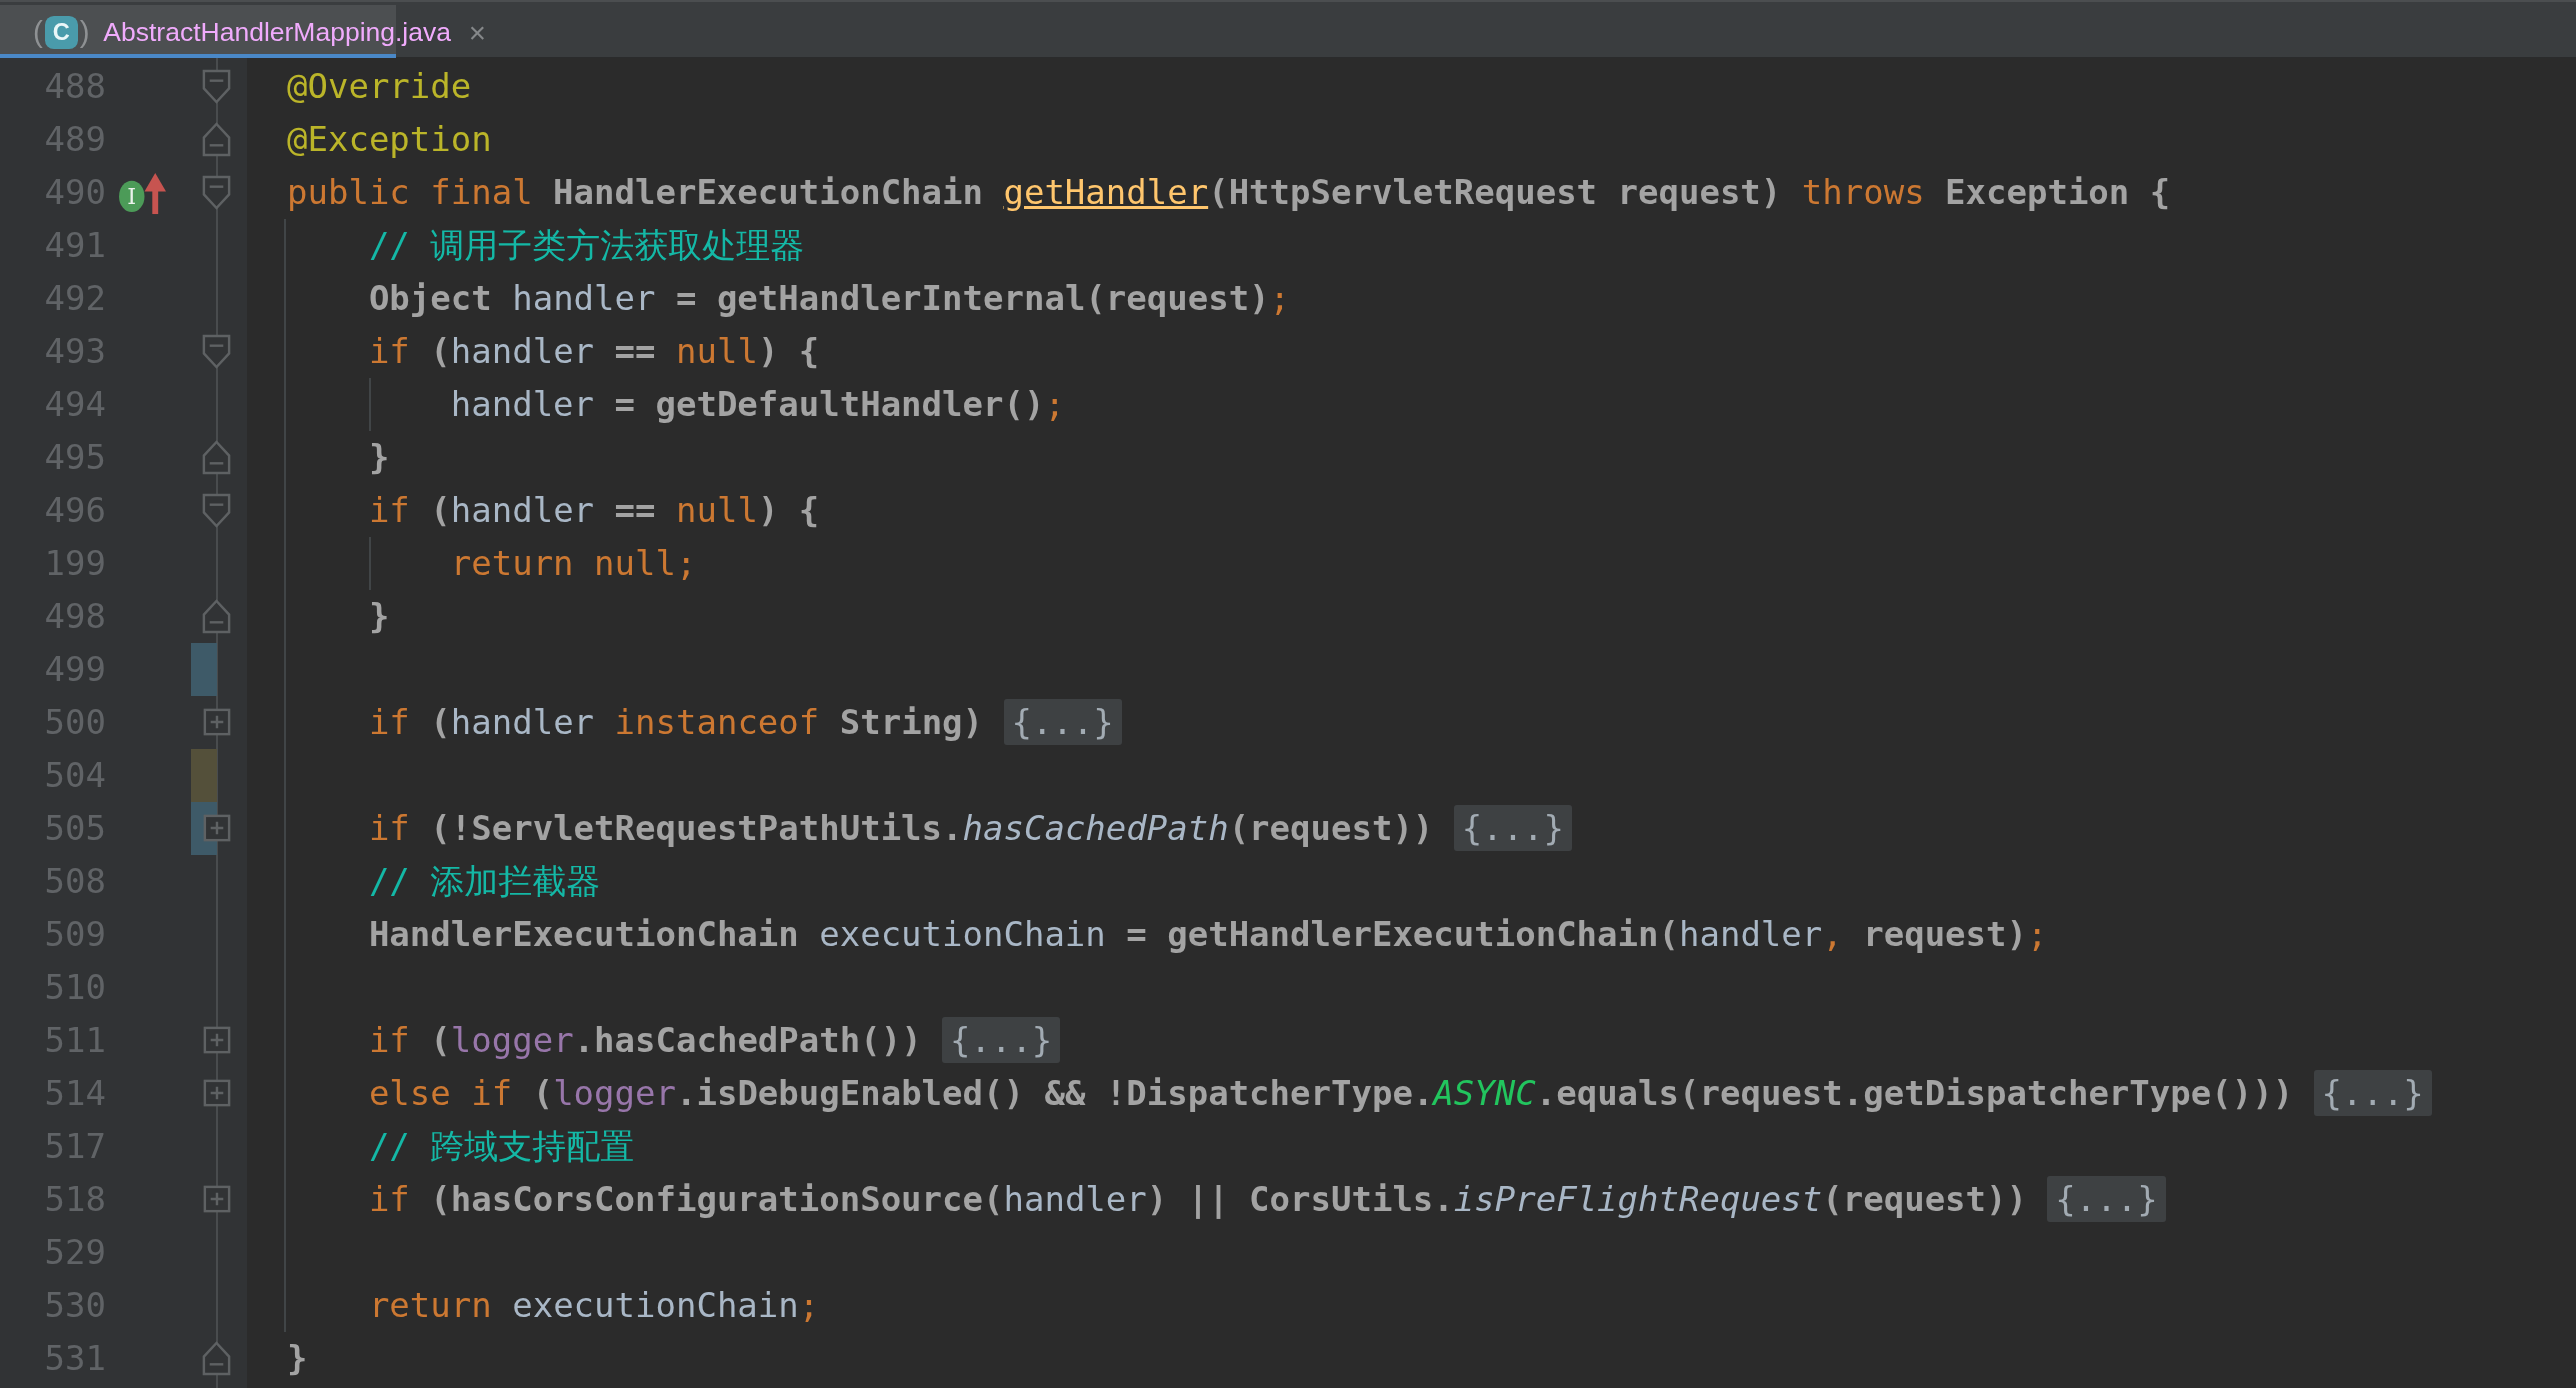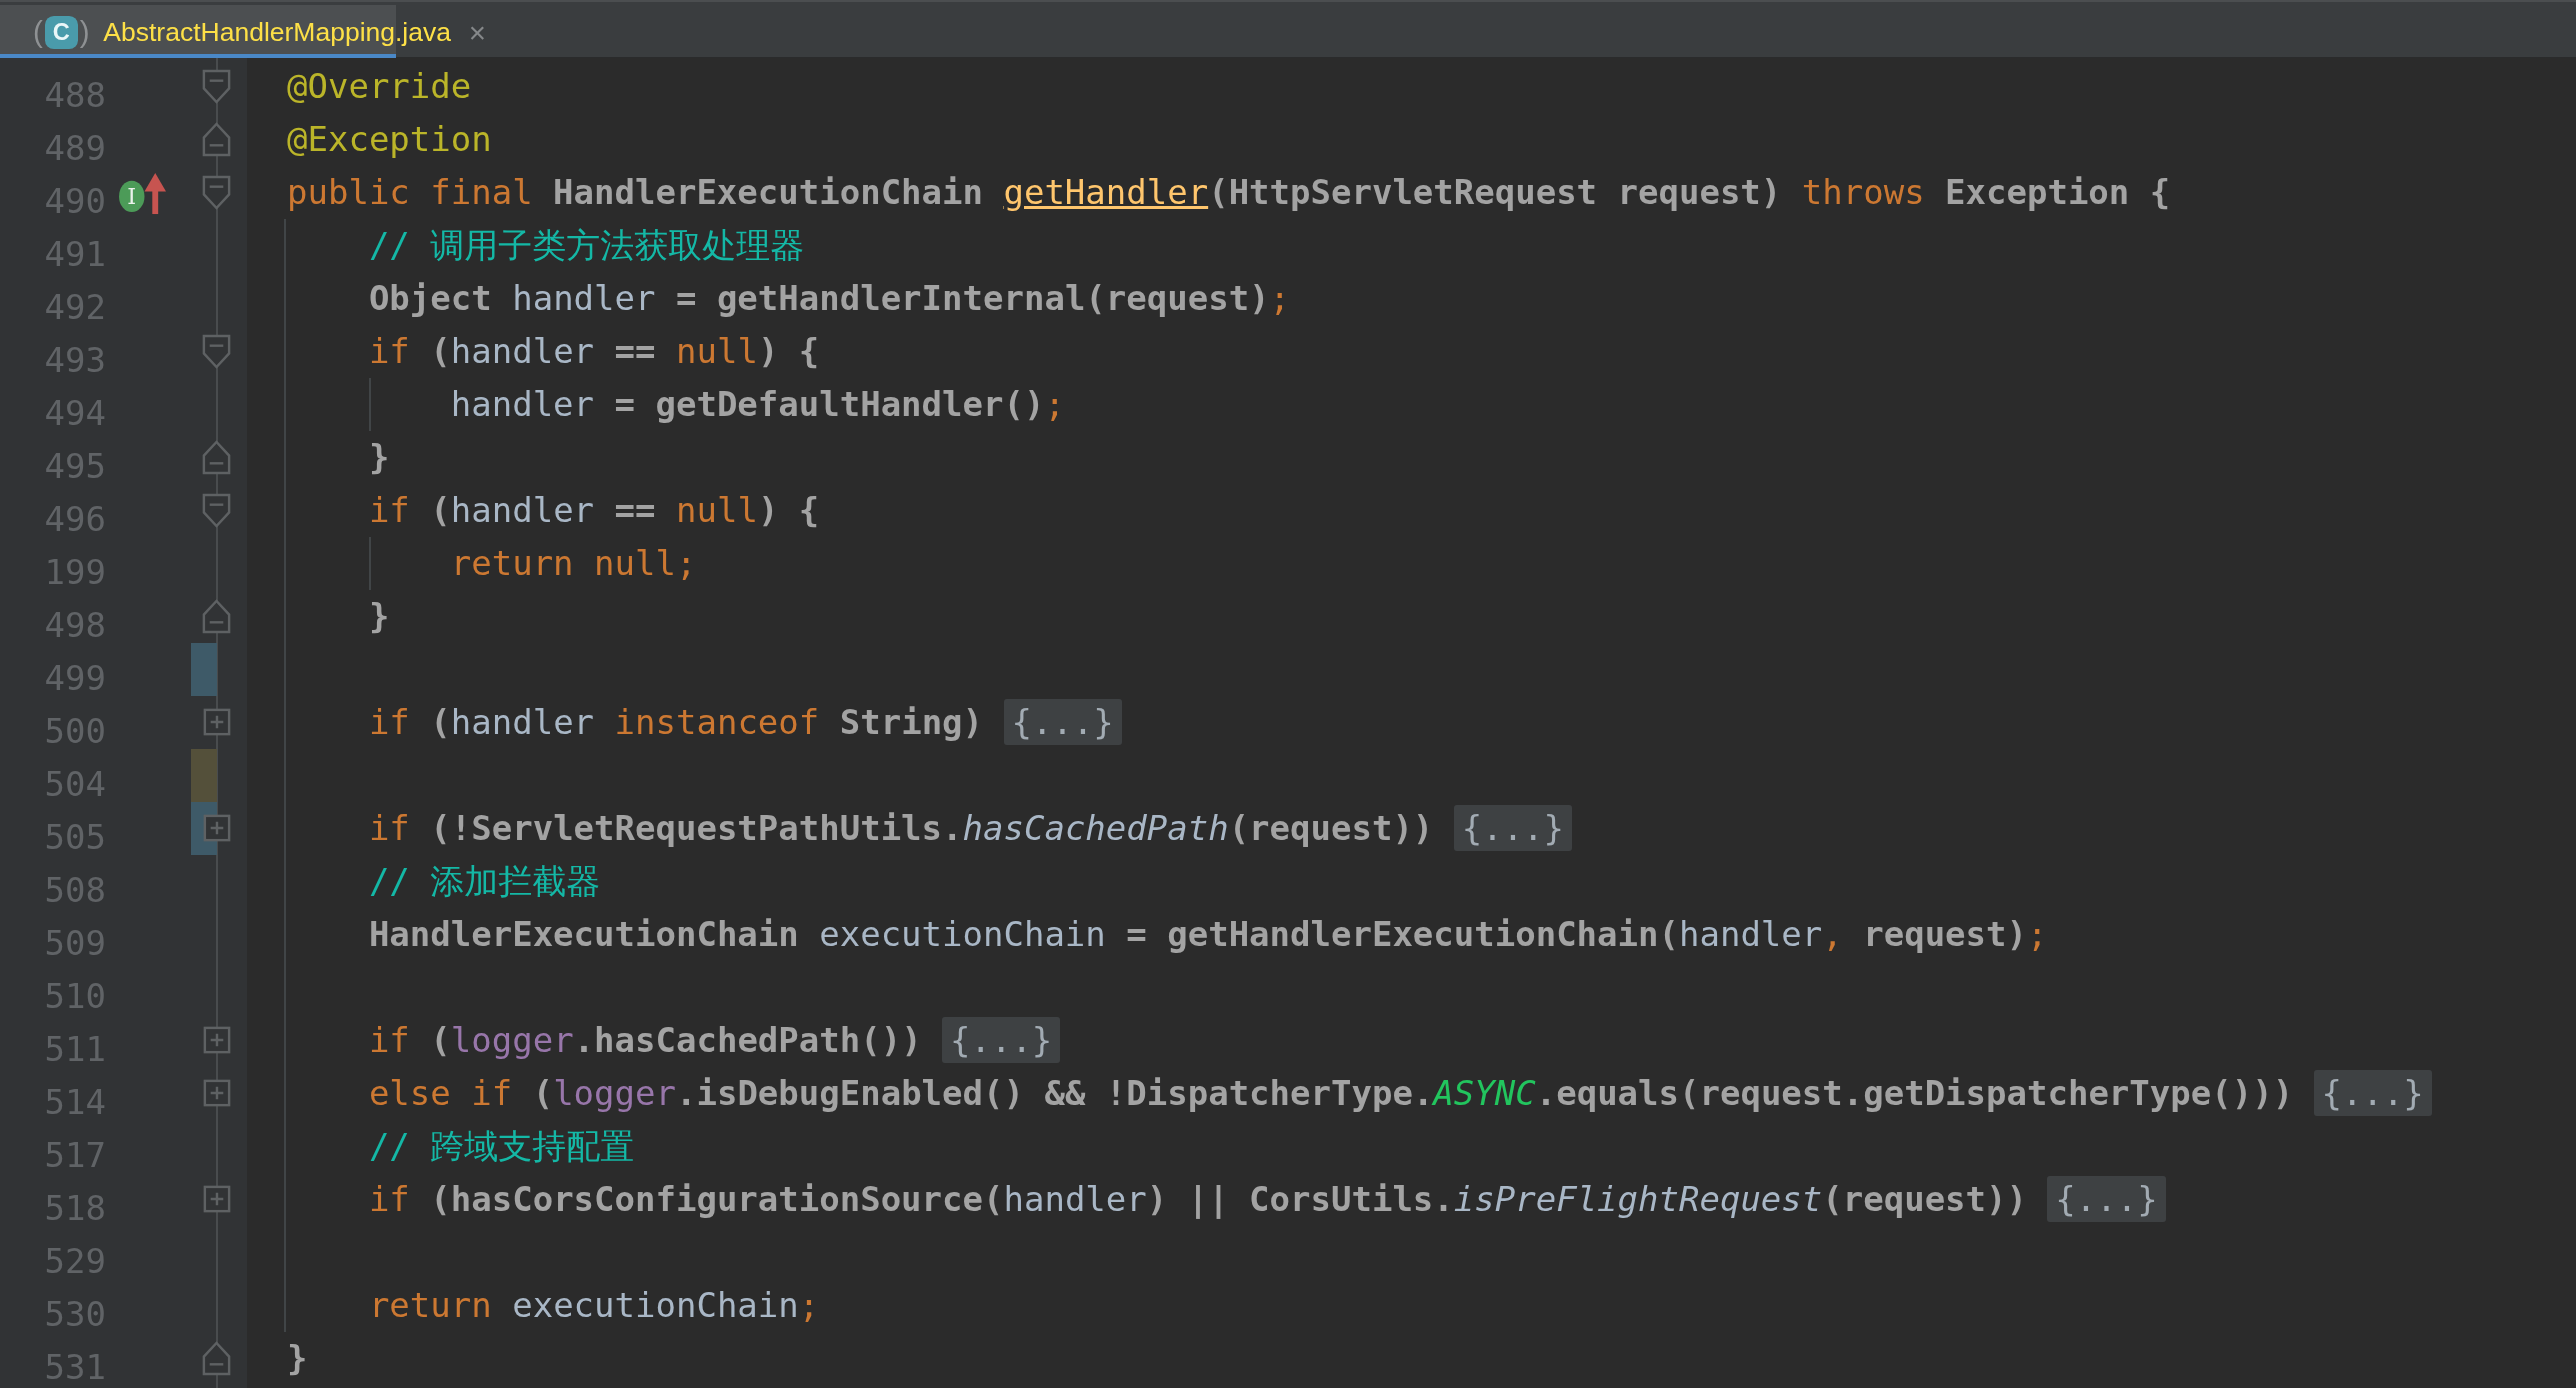--- a/index.html
+++ b/index.html
@@ -9,31 +9,31 @@
   .tabbar{position:absolute;left:0;top:0;width:2576px;height:58px;background:#3A3D3F;
           border-top:2.9px solid #4B4E50;border-bottom:1px solid #2A2B2C;box-sizing:border-box;}
   .tab{position:absolute;left:0;top:2.9px;width:396px;height:55px;background:#4C4F51;
        display:flex;align-items:center;cursor:default;}
   .tab-underline{position:absolute;left:0;bottom:0;width:396px;height:5.9px;background:#4A88C7;}
   .file-icon{display:flex;align-items:center;margin-left:33px;}
   .file-icon .paren{color:#8E9193;font-size:29.5px;font-family:"Liberation Sans",sans-serif;}
   .icon-ball{display:inline-block;width:33px;height:33px;border-radius:8.8px;background:#4A9BAB;
              color:#EAF6F8;font-size:23.6px;font-weight:bold;line-height:33px;text-align:center;
              font-family:"Liberation Sans",sans-serif;margin:0 2px;}
-  .tab-label{color:#fde047;font-size:26.5px;margin-left:13.7px;font-family:"Liberation Sans",sans-serif;}
+  .tab-label{color:#f0abfc;font-size:26.5px;margin-left:13.7px;font-family:"Liberation Sans",sans-serif;}
   .tab-close{color:#85888A;font-size:29.5px;margin-left:17.7px;font-family:"Liberation Sans",sans-serif;line-height:29.5px;}
   
   .editor{position:absolute;left:0;top:58px;width:2576px;height:1330px;background:#2B2B2B;}
   .gutter-bg{position:absolute;left:0;top:0;width:247px;height:100%;background:#313335;}
   .fold-line{position:absolute;left:216px;top:0;width:2px;height:100%;background:#494C4E;}
   .indent-guide{position:absolute;width:2px;background:#414547;}
   #lines{position:absolute;left:0;top:2px;width:100%;}
   .row{position:relative;height:53px;}
   .ln{position:absolute;left:0;top:0;width:106px;height:53px;line-height:53px;text-align:right;
-      color:#606366;font-size:34px;margin-top:9px;}
+      color:#606366;font-size:34px;}
   .vcs{position:absolute;left:191px;top:0;width:25.5px;height:53px;}
   .vcs-modified{background:#3E5A68;}
   .vcs-modified-folded{background:#54503A;}
   .fold{position:absolute;left:200px;top:6.9px;width:33px;height:39px;}
   .ovr{position:absolute;left:116px;top:4.9px;width:55px;height:45px;}
   .code{position:absolute;left:287px;top:0;height:53px;line-height:53px;white-space:pre;
         font-size:34px;color:#A9B7C6;}
   .tk-k{color:#CC7832;}
   .tk-d{color:#a3a3a3;font-weight:bold;}
   .tk-a{color:#BBB529;}

